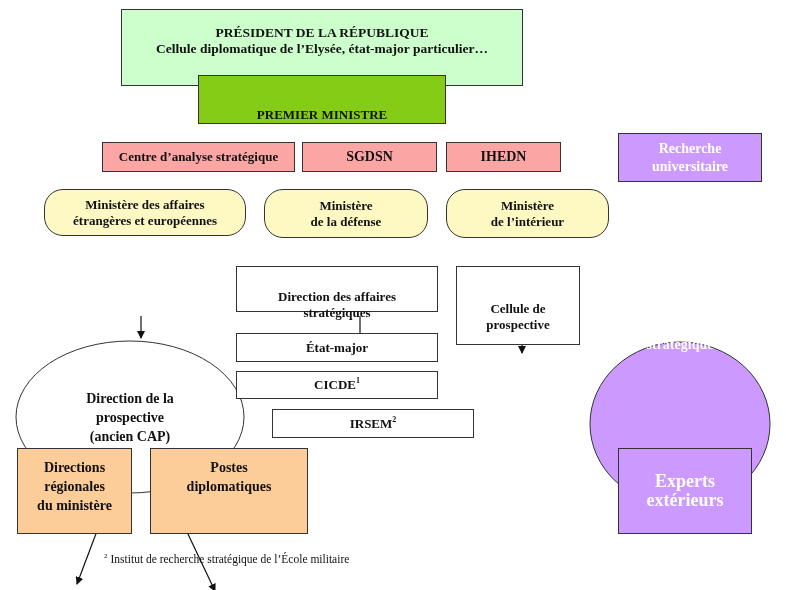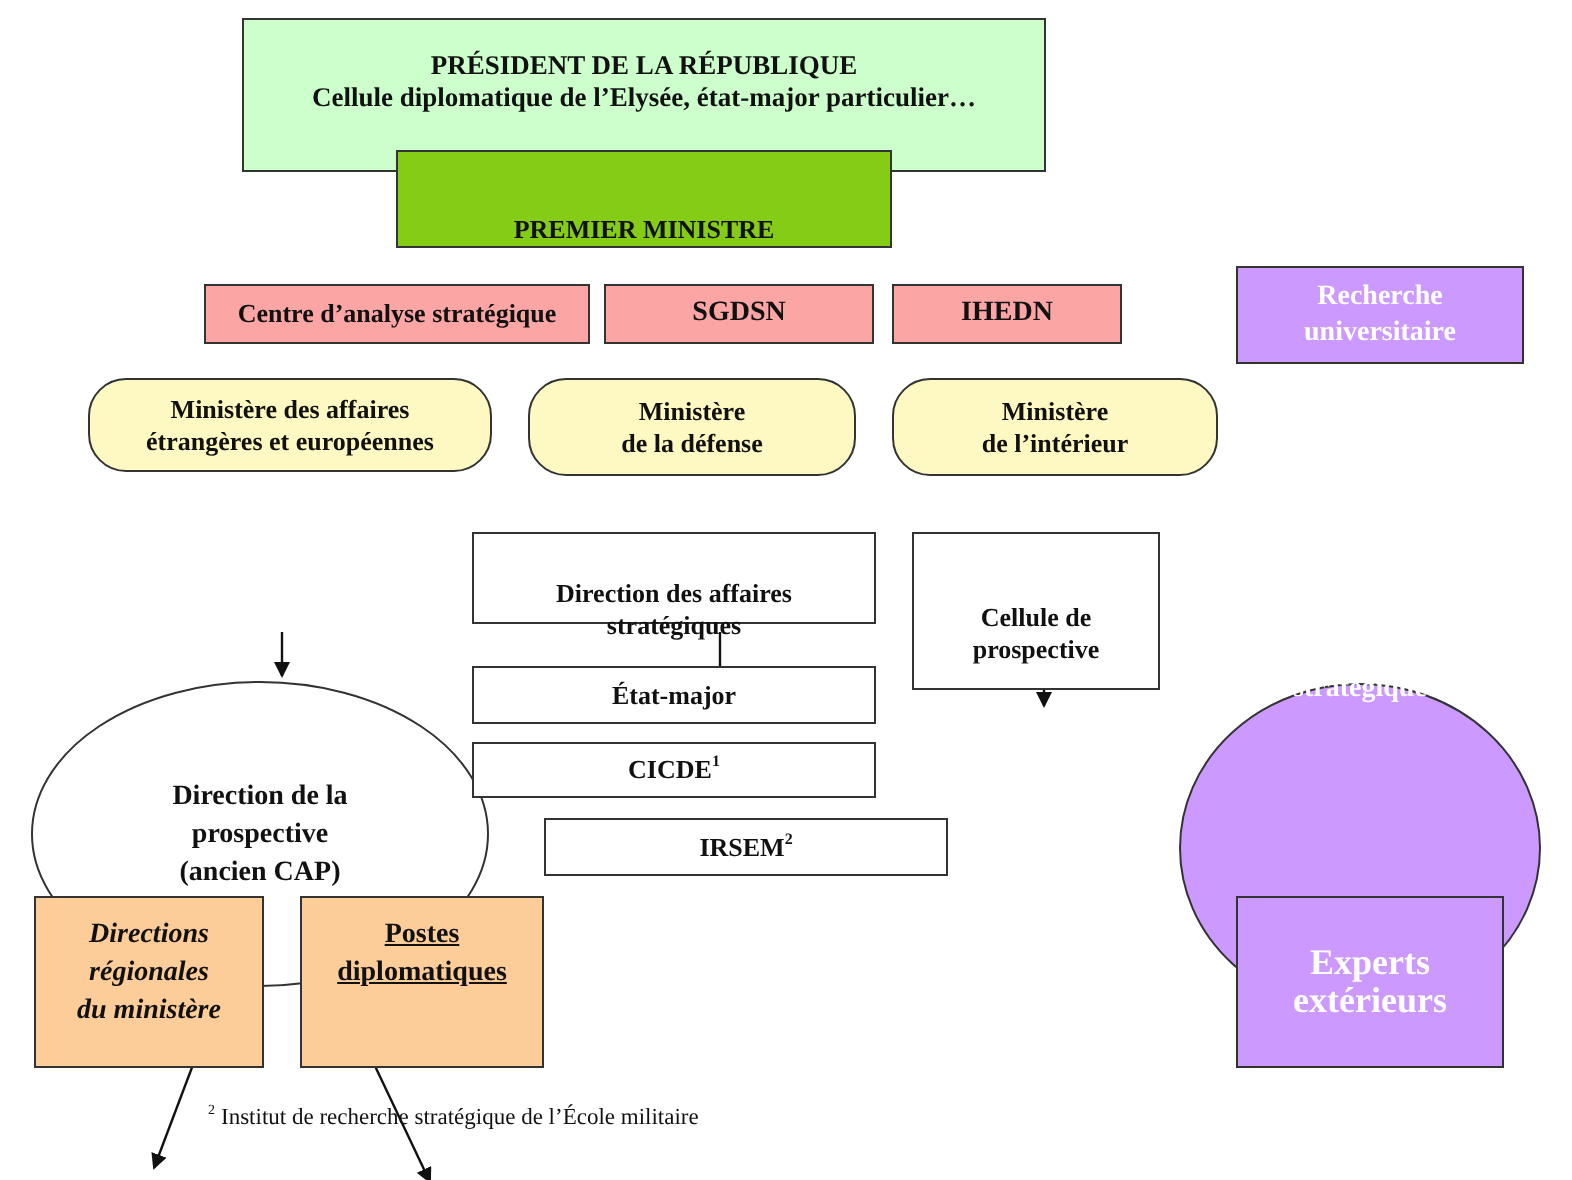--- a/index.html
+++ b/index.html
@@ -102,26 +102,26 @@
   <span class="lbl">Cellule de</span>
   <span class="lbl">prospective</span>
 </div>
 
 <div class="box" style="left:600px;top:290px;width:160px;height:70px;border:none;background:transparent;color:#ffffff;font-size:14px;line-height:19px;">
   <span class="lbl">Centres de</span>
   <span class="lbl">recherche</span>
   <span class="lbl">stratégique</span>
 </div>
 
-<div class="box orange top" style="left:17px;top:448px;width:115px;height:86px;padding-top:9px;font-size:14px;line-height:19px;font-style:italic;">
+<div class="box orange top" style="left:17px;top:448px;width:115px;height:86px;padding-top:9px;font-size:14px;line-height:19px;">
   <span class="lbl">Directions</span>
   <span class="lbl">régionales</span>
   <span class="lbl">du ministère</span>
 </div>
-<div class="box orange top" style="left:150px;top:448px;width:122px;height:86px;padding-top:9px;font-size:14px;line-height:19px;text-decoration:underline;">
+<div class="box orange top" style="left:150px;top:448px;width:158px;height:86px;padding-top:9px;font-size:14px;line-height:19px;">
   <span class="lbl">Postes</span>
   <span class="lbl">diplomatiques</span>
 </div>
 <div class="box purple" style="left:618px;top:448px;width:134px;height:86px;font-size:18px;line-height:19px;">
   <span class="lbl">Experts</span>
   <span class="lbl">extérieurs</span>
 </div>
 
 <div class="footnotes">
   <div><sup>2</sup><span>Institut de recherche stratégique de l’École militaire</span></div>

